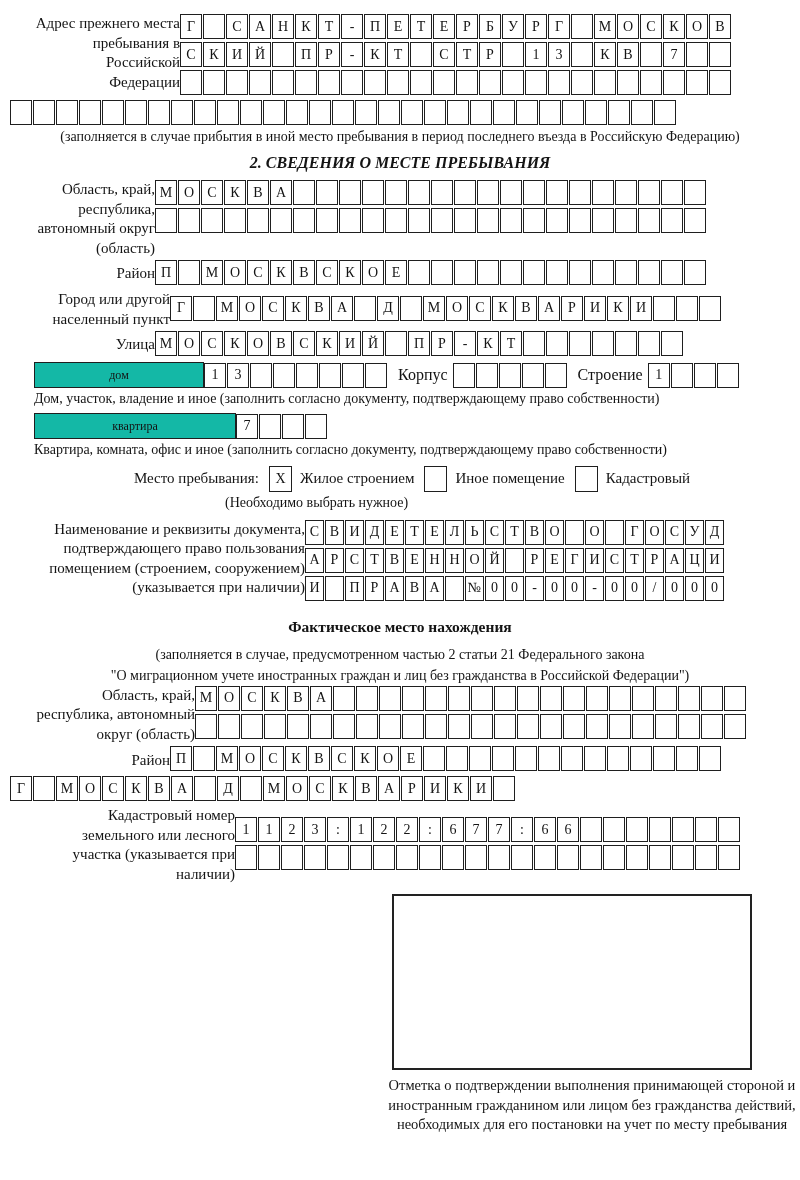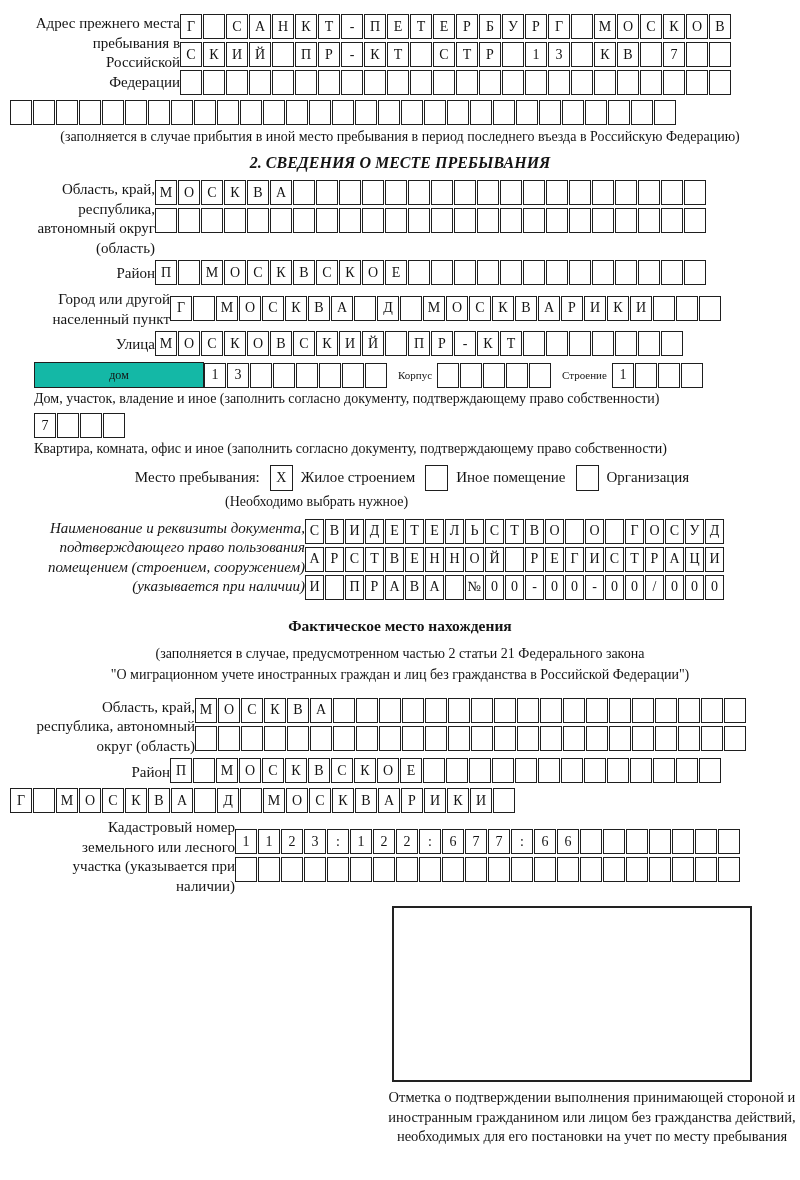--- a/index.html
+++ b/index.html
@@ -25,29 +25,29 @@
   .note{font-size:14px;line-height:1.3;}
   .note.centered{text-align:center;margin:2px 0 6px 0;}
   .note.leftpad{padding-left:24px;margin:1px 0 5px 0;}
   .sec-title{text-align:center;font-weight:bold;font-size:16px;margin:8px 0 8px 0;font-style:italic;}
   .sub-title{text-align:center;font-weight:bold;font-size:15.5px;margin:14px 0 8px 0;}
   .wide-box{
     border:1.8px solid #1f1f1f;height:24px;display:flex;align-items:center;
     justify-content:center;font-size:12px;background:#14b8a6;flex-shrink:0;
   }
   .dom-box{width:168px;} .kv-box{width:200px;}
-  .inline-label{font-size:11px;margin:0 5px 0 10px;align-self:center;}
+  .inline-label{font-size:16px;margin:0 5px 0 10px;align-self:center;}
   .dom-row{display:flex;align-items:center;margin:3px 0 2px 24px;}
   .mesto-row{display:flex;align-items:center;margin:6px 0 2px 24px;font-size:15px;justify-content:center;}
   .mesto-row .cell{margin:0 8px 0 10px;width:21px;height:24px;}
   .choose-note{margin-left:215px;margin-top:2px;margin-bottom:8px;}
   .stamp-block{margin-top:10px;}
   .stamp-box{width:356px;height:172px;border:2px solid #222;margin-left:382px;background:#fff;}
   .stamp-caption{width:412px;margin-left:376px;text-align:center;font-size:14.5px;line-height:1.35;margin-top:6px;}
-  .fact-notes{text-align:center;font-size:14px;line-height:1.5;margin-bottom:13px;}
+  .fact-notes{text-align:center;font-size:14px;line-height:1.5;margin-bottom:0;}
 </style>
 </head>
 <body>
 
 <div class="page">
 
 
   <div class="field-row">
     <div class="label w170">Адрес прежнего места пребывания в Российской Федерации</div>
     <div class="rows">
@@ -337,42 +337,43 @@
     <div class="boxrow" style="margin-bottom:0;">
         <span class="cell">1</span>
         <span class="cell"></span>
         <span class="cell"></span>
         <span class="cell"></span>
       </div>
   </div>
   <div class="note leftpad">Дом, участок, владение и иное (заполнить согласно документу, подтверждающему право собственности)</div>
 
   <div class="dom-row">
+    <div class="wide-box kv-box">квартира</div>
     <div class="boxrow" style="margin-bottom:0;">
         <span class="cell">7</span>
         <span class="cell"></span>
         <span class="cell"></span>
         <span class="cell"></span>
       </div>
   </div>
   <div class="note leftpad">Квартира, комната, офис и иное (заполнить согласно документу, подтверждающему право собственности)</div>
 
   <div class="mesto-row">
     <span>Место пребывания:</span>
     <span class="cell">X</span>
     <span>Жилое строением</span>
     <span class="cell"></span>
     <span>Иное помещение</span>
     <span class="cell"></span>
-    <span>Организация</span>
+    <span>Кадастровый</span>
   </div>
   <div class="note choose-note">(Необходимо выбрать нужное)</div>
 
   <div class="field-row">
-    <div class="label" style="width:295px;font-style:italic;">Наименование и реквизиты документа, подтверждающего право пользования помещением (строением, сооружением) (указывается при наличии)</div>
+    <div class="label" style="width:295px;">Наименование и реквизиты документа, подтверждающего право пользования помещением (строением, сооружением) (указывается при наличии)</div>
     <div class="rows cells-sm">
       <div class="boxrow">
           <span class="cell">С</span>
           <span class="cell">В</span>
           <span class="cell">И</span>
           <span class="cell">Д</span>
           <span class="cell">Е</span>
           <span class="cell">Т</span>
           <span class="cell">Е</span>
           <span class="cell">Л</span>

